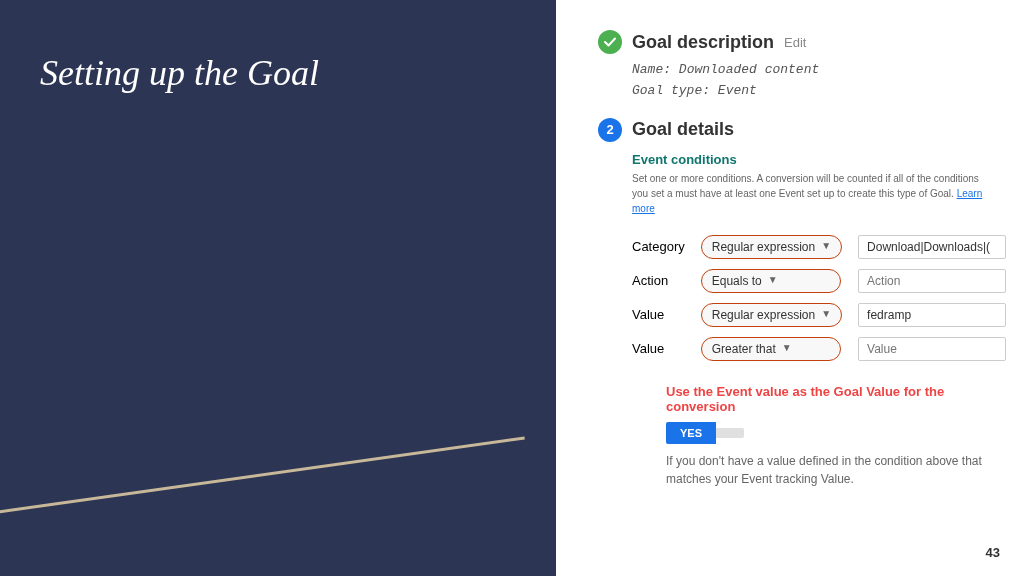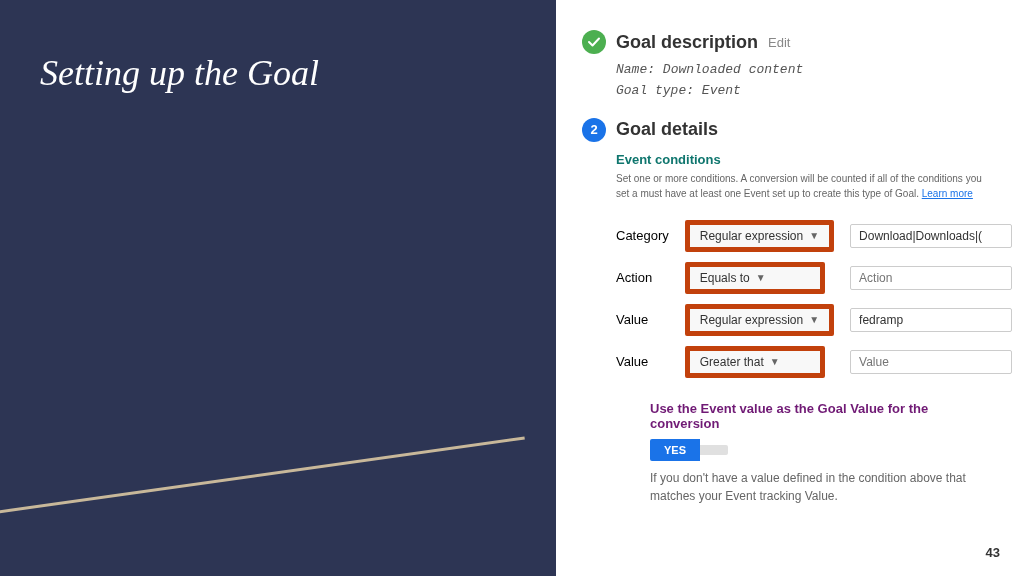--- a/index.html
+++ b/index.html
@@ -41,21 +41,21 @@
       font-weight: 300;
       line-height: 1.3;
       font-family: Georgia, serif;
     }
 
     
     .right-panel {
       flex: 1;
       height: 576px;
       background: #ffffff;
-      padding: 30px 30px 20px 26px;
+      padding: 30px 30px 20px 42px;
       overflow: hidden;
       position: relative;
     }
 
     
     .goal-description {
       display: flex;
       align-items: center;
       margin-bottom: 6px;
     }
@@ -155,58 +155,58 @@
       color: #444;
     }
     .conditions-table td:first-child {
       width: 70px;
       color: #000000;
       padding-left: 0;
     }
 
     .dropdown-btn {
       display: inline-flex;
-      align-items: center;
+      align-items: flex-start;
       padding: 4px 10px;
-      border: 5px solid #c2410c;
-      border-radius: 2px;
+      border: 1px solid #c2410c;
+      border-radius: 12px;
       background: #f8f8f8;
       font-size: 12px;
       color: #333;
       cursor: pointer;
       white-space: nowrap;
       min-width: 140px;
     }
     .dropdown-btn .arrow {
       margin-left: 6px;
       font-size: 10px;
       color: #666;
     }
 
     .text-input {
       border: 1px solid #ccc;
       border-radius: 2px;
       padding: 4px 8px;
       font-size: 12px;
       color: #333;
-      width: 162px;
+      width: 148px;
       background: #fff;
     }
     .text-input.placeholder {
       color: #aaa;
     }
 
     
     .use-event-section {
       margin-left: 34px;
     }
     .use-event-title {
       font-size: 13px;
       font-weight: 700;
-      color: #701a75;
+      color: #ef4444;
       margin-bottom: 8px;
     }
     .toggle-container {
       display: flex;
       align-items: center;
       margin-bottom: 8px;
     }
     .toggle-yes {
       background: #1a73e8;
       color: white;

